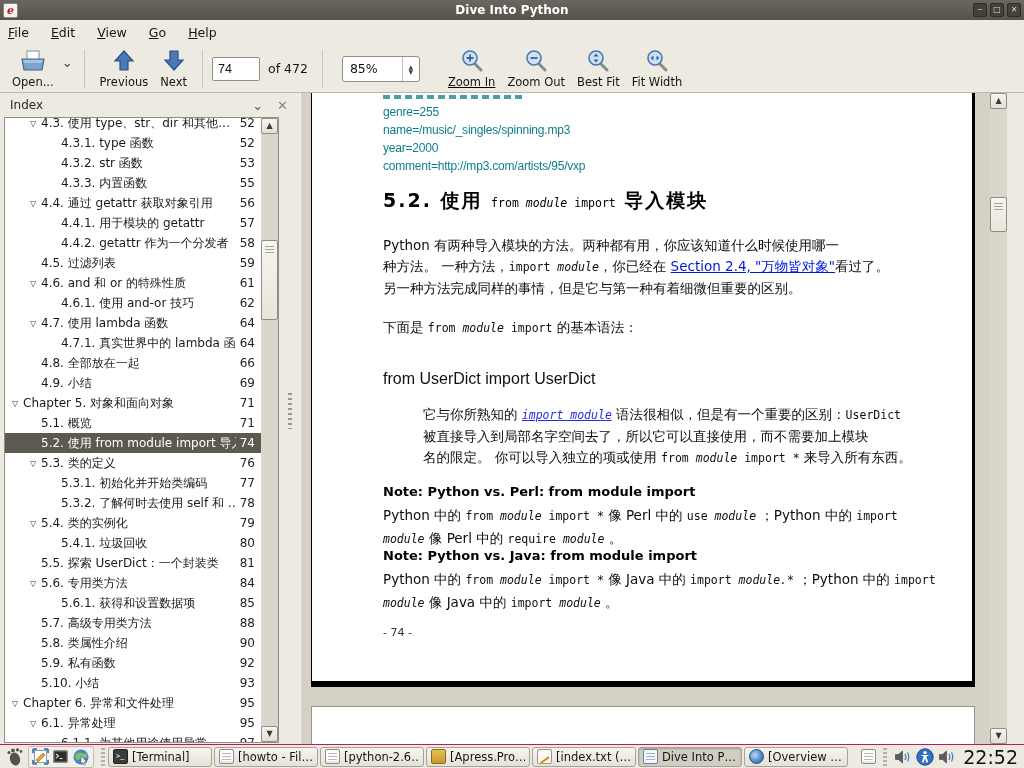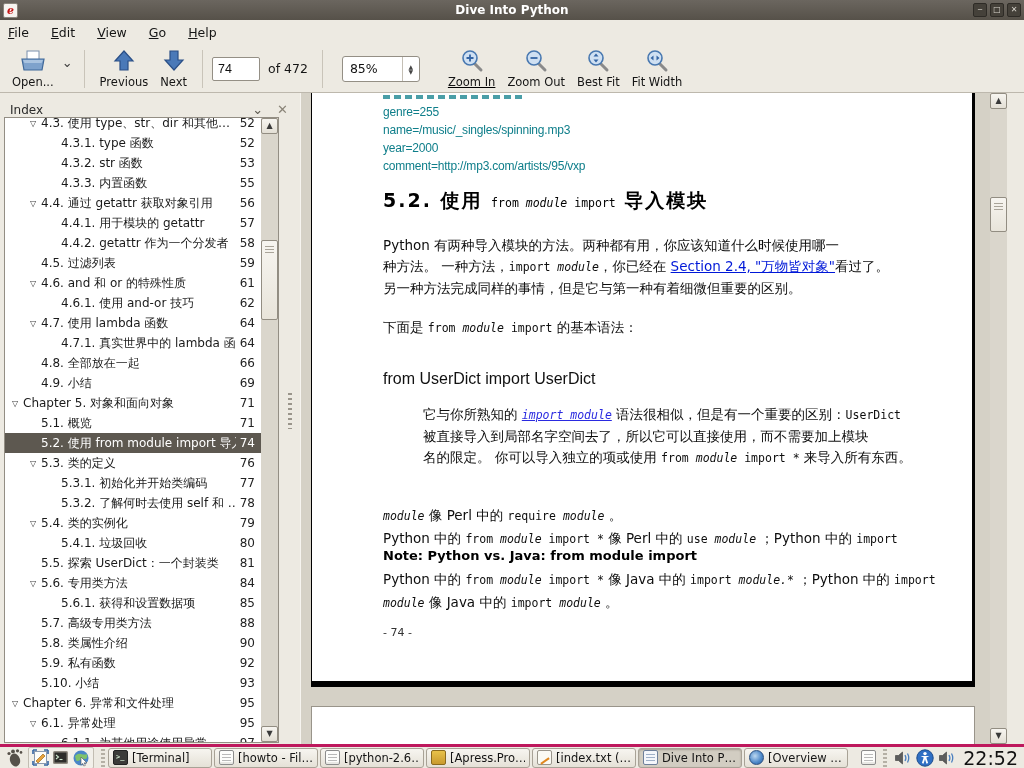--- a/index.html
+++ b/index.html
@@ -36,21 +36,21 @@
     display:flex; align-items:center; margin-left:14px; }
   .combo .cval { flex:1; font-size:12.5px; padding-left:7px; color:#111; }
   .combo .spin { width:17px; height:100%; border-left:1px solid #c4bfb5; display:flex; flex-direction:column;
     align-items:center; justify-content:center; font-size:6px; color:#444; line-height:5px; }
 
   
   .workarea { position:absolute; left:0; top:93px; width:1024px; height:651px; background:#edeae2; }
 
   
   .sidebar { position:absolute; left:0; top:0; width:300px; height:651px; }
-  .side-head { position:absolute; left:0; top:0; width:100%; height:24px; display:flex; align-items:flex-end; }
+  .side-head { position:absolute; left:0; top:0; width:100%; height:24px; display:flex; align-items:center; }
   .side-head .htitle { font-size:12px; color:#2a2a2a; margin-left:10px; flex:1; }
   .side-head .hchev { color:#5c594f; font-size:13px; margin-right:14px; }
   .side-head .hclose { color:#8a8478; font-size:13px; font-weight:bold; margin-right:12px; }
   .tree-frame { position:absolute; left:4px; top:24px; width:275px; bottom:1px;
     border:1px solid #938e84; background:#fff; overflow:hidden; }
   .tree-inner { position:absolute; left:0; top:0; right:17px; margin-top:-5px; }
   .trow { height:20px; display:flex; align-items:center; font-size:12px; color:#1a1a1a; white-space:nowrap; overflow:hidden; }
   .trow .exp { width:16px; text-align:center; font-size:8px; color:#3a3a3a; flex:0 0 16px; }
   .trow.lvl0 .exp { margin-left:2px; }
   .trow.lvl1 .exp { margin-left:20px; }
@@ -100,21 +100,21 @@
   .note-title { position:absolute; left:71px; font-size:13px; font-weight:bold; color:#000; white-space:nowrap; }
   .nt1 { top:391px; } .nt2 { top:455px; }
   .note-body .rline { line-height:22px; }
   .nb1 { top:411px; } .nb2 { top:475px; }
   .pfooter { position:absolute; left:71px; top:533px; font-size:11px; color:#333; }
 
   .main-sb { position:absolute; right:0; top:0; width:17px; height:651px; background:#dad6cc; }
 
   
   .taskbar { position:absolute; left:0; top:744px; width:1024px; height:24px; background:#edeae2;
-    border-top:3px solid #be185d; display:flex; align-items:center; }
+    border-top:1px solid #be185d; display:flex; align-items:center; }
   .foot-icon { width:20px; height:20px; margin:0 4px; }
   .launchers { display:flex; align-items:center; gap:3px; border:1px solid #c2bdb2; border-radius:2px;
     background:#f2f0ea; height:22px; padding:0 3px; margin-right:4px; }
   .dotsep { width:4px; height:18px; background:repeating-linear-gradient(#b5b0a5 0 2px, transparent 2px 4px); margin:0 3px; }
   .taskbtns { display:flex; gap:2px; flex:1; }
   .taskbtn { width:104px; height:20px; border:1px solid #a8a296; border-radius:3px;
     background:linear-gradient(#f7f5f0,#e5e1d7); display:flex; align-items:center; padding:0 4px; gap:4px; }
   .taskbtn.active { background:#d2cdc2; box-shadow:inset 0 1px 2px #a39e92; }
   .taskbtn .tb-label { font-size:11.5px; color:#151515; white-space:nowrap; overflow:hidden; }
   .ticon { width:15px; height:15px; flex:0 0 15px; border-radius:2px; }
@@ -440,23 +440,24 @@
         </div>
       <div class="rich p-syntax">
           <div class="rline"><span>下面是 </span><span class="seg-code">from </span><span class="seg-codei">module</span><span class="seg-code"> import</span><span> 的基本语法：</span></div>
         </div>
       <div class="codeblock">from UserDict import UserDict</div>
       <div class="rich p-desc">
           <div class="rline"><span>它与你所熟知的 </span><span class="seg-linki">import module</span><span> 语法很相似，但是有一个重要的区别：</span><span class="seg-code">UserDict</span></div>
           <div class="rline"><span>被直接导入到局部名字空间去了，所以它可以直接使用，而不需要加上模块</span></div>
           <div class="rline"><span>名的限定。 你可以导入独立的项或使用 </span><span class="seg-code">from </span><span class="seg-codei">module</span><span class="seg-code"> import *</span><span> 来导入所有东西。</span></div>
         </div>
+      <div class="note-title nt1">Note: Python vs. Perl: from module import</div>
       <div class="rich note-body nb1">
+          <div class="rline"><span>Python 中的 </span><span class="seg-code">from </span><span class="seg-codei">module</span><span class="seg-code"> import *</span><span> 像 Perl 中的 </span><span class="seg-code">use </span><span class="seg-codei">module</span><span> ；Python 中的 </span><span class="seg-code">import</span></div>
           <div class="rline"><span class="seg-codei">module</span><span> 像 Perl 中的 </span><span class="seg-code">require </span><span class="seg-codei">module</span><span> 。</span></div>
-          <div class="rline"><span>Python 中的 </span><span class="seg-code">from </span><span class="seg-codei">module</span><span class="seg-code"> import *</span><span> 像 Perl 中的 </span><span class="seg-code">use </span><span class="seg-codei">module</span><span> ；Python 中的 </span><span class="seg-code">import</span></div>
         </div>
       <div class="note-title nt2">Note: Python vs. Java: from module import</div>
       <div class="rich note-body nb2">
           <div class="rline"><span>Python 中的 </span><span class="seg-code">from </span><span class="seg-codei">module</span><span class="seg-code"> import *</span><span> 像 Java 中的 </span><span class="seg-code">import </span><span class="seg-codei">module.*</span><span> ；Python 中的 </span><span class="seg-code">import</span></div>
           <div class="rline"><span class="seg-codei">module</span><span> 像 Java 中的 </span><span class="seg-code">import </span><span class="seg-codei">module</span><span> 。</span></div>
         </div>
       <div class="pfooter">- 74 -</div>
     </div>
     <div class="page2"></div>
     <div class="main-sb">

